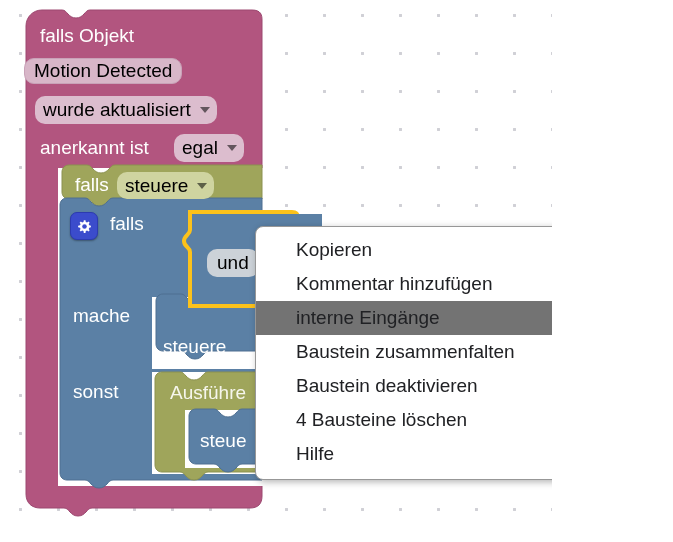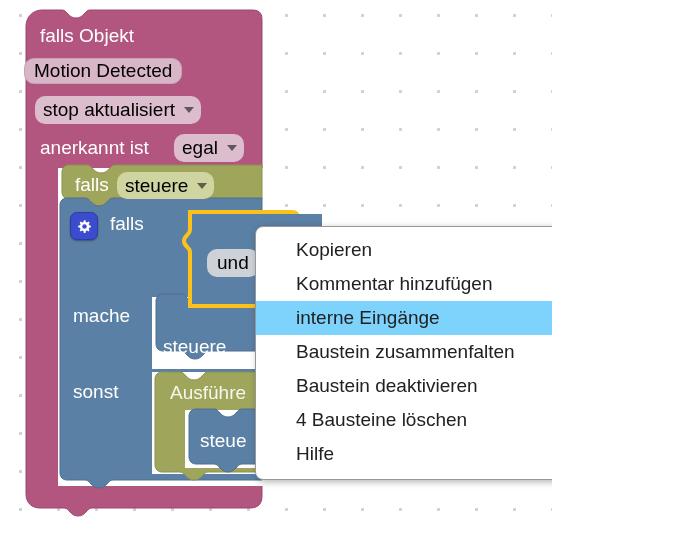--- a/index.html
+++ b/index.html
@@ -92,21 +92,21 @@
     height: 34px;
     line-height: 34px;
     padding-left: 40px;
     font-size: 19px;
     color: #202124;
     white-space: nowrap;
     font-family: "Liberation Sans", sans-serif;
     cursor: default;
   }
   .menu-item.highlight {
-    background: #7dd3fc;
+    background: #737373;
   }
 </style>
 </head>
 <body>
 
 <div id="canvas">
 
   <svg id="blocklayer" viewBox="0 0 673 542" xmlns="http://www.w3.org/2000/svg">
 
     <g>
@@ -241,21 +241,21 @@
     </g>
   </svg>
 
   <div class="btext" style="left:40px; top:26px;">falls Objekt</div>
 
   <div class="field" style="left:24px; top:58px; height:26px; background:#d8b6c8; border:1px solid #c9a2b8;">
     <span class="lbl" style="padding:0 9px;">Motion Detected</span>
   </div>
 
   <div class="field" style="left:35px; top:96px; height:28px; background:#dcbdce;">
-    <span class="lbl" style="padding:0 8px;">stop aktualisiert</span>
+    <span class="lbl" style="padding:0 8px;">wurde aktualisiert</span>
     <span class="arrow"></span>
   </div>
 
   <div class="btext" style="left:40px; top:138px;">anerkannt ist</div>
 
   <div class="field" style="left:174px; top:134px; height:28px; background:#dcbdce;">
     <span class="lbl" style="padding:0 8px;">egal</span>
     <span class="arrow"></span>
   </div>
 

